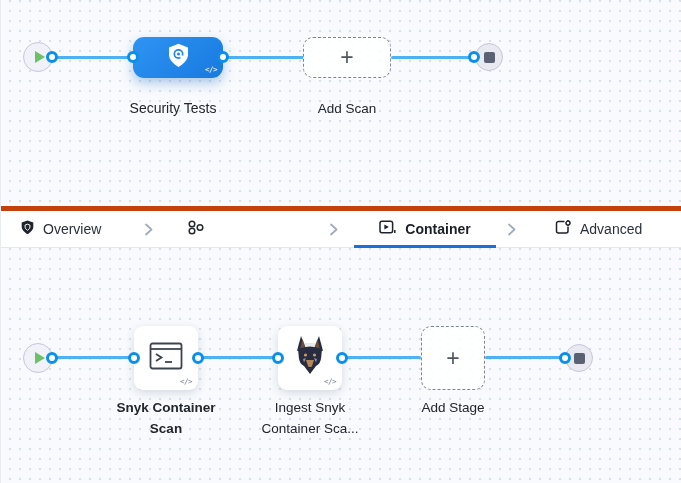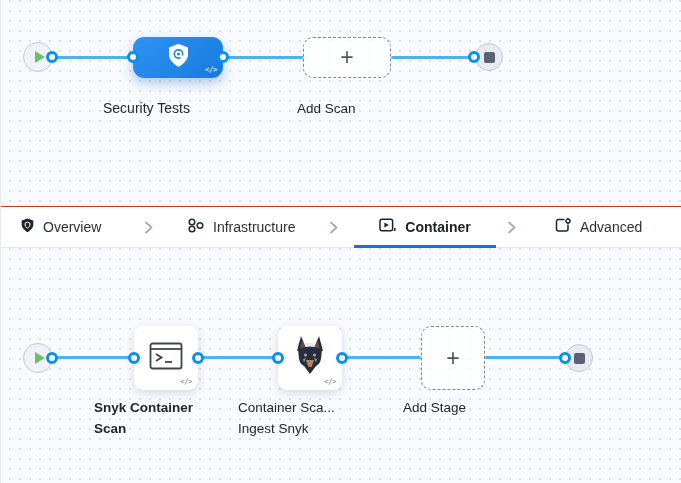--- a/index.html
+++ b/index.html
@@ -38,25 +38,25 @@
                display:flex; align-items:center; justify-content:center; cursor:pointer; }
   .dashed-node { position:absolute; border:1.8px dashed #7e8790; border-radius:10px;
                  background:rgba(255,255,255,.85);
                  display:flex; align-items:center; justify-content:center; cursor:pointer; }
   .plus { font-size:23px; font-weight:300; color:#4e545e; line-height:1; }
   .code-glyph { position:absolute; right:6px; bottom:4px; font-family:"DejaVu Sans Mono", monospace;
                 font-size:7.5px; font-weight:700; letter-spacing:-.5px; }
   .code-glyph.on-blue { color:rgba(255,255,255,.92); }
   .code-glyph.on-white { color:#8d939e; }
 
-  .node-label { position:absolute; text-align:left; font-size:13.5px; color:#23262d; line-height:21px; }
+  .node-label { position:absolute; text-align:center; font-size:13.5px; color:#23262d; line-height:21px; }
 
   
   .tabbar { position:absolute; left:0; top:206px; width:681px; height:42px; background:#fff;
-            border-top:1px solid #c2410c; border-bottom:1px solid #e3e6ea; }
+            border-top:5px solid #c2410c; border-bottom:1px solid #e3e6ea; }
   .tab { position:absolute; top:0; height:100%; display:flex; align-items:center; gap:9px;
          font-size:14px; font-weight:500; color:#2b3039; cursor:pointer; white-space:nowrap; }
   .tab.active { font-weight:700; color:#1b1f27; justify-content:center; }
   .tab-underline { position:absolute; left:0; right:0; bottom:-1px; height:3px; background:#1b6fd6; }
   .sep { position:absolute; top:0; height:100%; display:flex; align-items:center; }
 </style>
 </head>
 <body>
 
 <div class="screen">
@@ -117,21 +117,20 @@
     </div>
 
     <div class="tab" style="left:187px;">
       <span>
         <svg width="16" height="15" viewBox="0 0 16 15" fill="none" stroke="#23272e" stroke-width="1.5">
           <circle cx="4" cy="4" r="2.8"></circle>
             <circle cx="4" cy="11" r="2.8"></circle>
             <circle cx="12" cy="7.5" r="2.8"></circle>
         </svg>
       </span>
-      <span>Infrastructure</span>
     </div>
 
     <div class="sep" style="left:329px;">
       <svg width="8" height="13" viewBox="0 0 8 13" fill="none" stroke="#a0aab8" stroke-width="1.7" stroke-linecap="round" stroke-linejoin="round">
           <polyline points="1,1.5 6.5,6.5 1,11.5"></polyline>
         </svg>
     </div>
 
     <div class="tab active" style="left:353px; width:142px;">
       <span>
@@ -221,19 +220,19 @@
     <div class="port" style="left:191px; top:104px;"></div>
     <div class="port" style="left:271px; top:104px;"></div>
     <div class="port" style="left:335px; top:104px;"></div>
     <div class="port" style="left:558px; top:104px;"></div>
 
     <div class="node-label" style="left:93px; top:149px; width:144px;font-weight:bold;">
       <div>Snyk Container</div>
       <div>Scan</div>
     </div>
     <div class="node-label" style="left:237px; top:149px; width:144px;">
+      <div>Ingest Snyk</div>
       <div>Container Sca...</div>
-      <div>Ingest Snyk</div>
     </div>
     <div class="node-label" style="left:402px; top:149px; width:100px;">Add Stage</div>
   </div>
 
 </div>
 
 </body></html>

